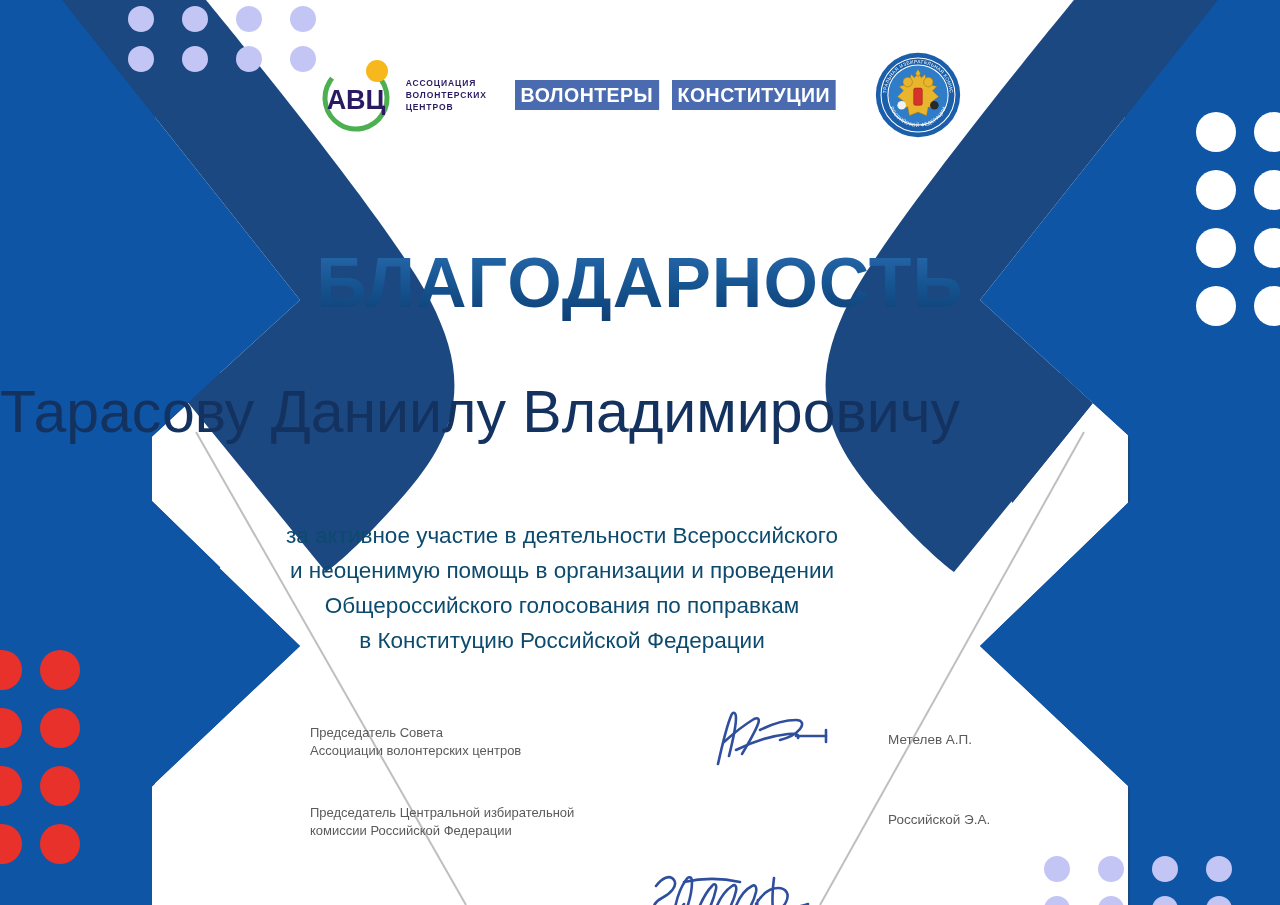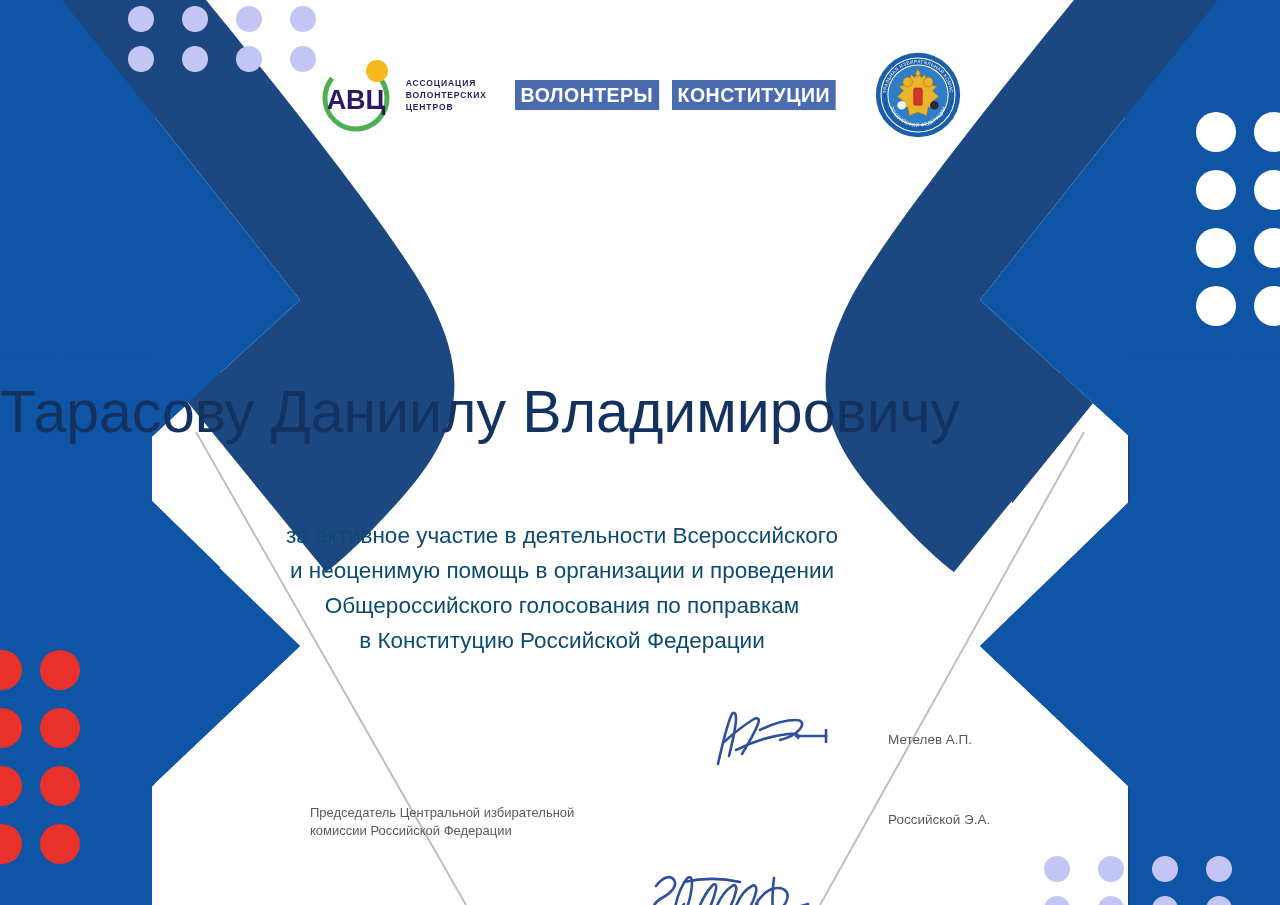--- a/index.html
+++ b/index.html
@@ -413,33 +413,36 @@
         <path id="cikBot" d="M 15,52 A 35,35 0 0 0 85,52" fill="none"></path>
         <text font-family="Liberation Sans, sans-serif" font-size="5.6" fill="#ffffff" letter-spacing="0.4">
           <textPath href="#cikTop" startOffset="50%" text-anchor="middle">ЦЕНТРАЛЬНАЯ ИЗБИРАТЕЛЬНАЯ КОМИССИЯ</textPath>
         </text>
         <text font-family="Liberation Sans, sans-serif" font-size="5.6" fill="#ffffff" letter-spacing="0.4">
           <textPath href="#cikBot" startOffset="50%" text-anchor="middle">РОССИЙСКОЙ ФЕДЕРАЦИИ</textPath>
         </text>
       </svg>
     </div>
 
+    <div id="title">БЛАГОДАРНОСТЬ</div>
 
     <div id="recipient">Тарасову Даниилу Владимировичу</div>
 
     <div id="body-text">
       <span class="bodyline">за активное участие в деятельности Всероссийского</span>
       <span class="bodyline">и неоценимую помощь в организации и проведении</span>
       <span class="bodyline">Общероссийского голосования по поправкам</span>
       <span class="bodyline">в Конституцию Российской Федерации</span>
     </div>
 
     <div id="sign-block">
 
       <div class="sign-row" id="sign-row-1">
+        <div class="sign-role">Председатель Совета
+Ассоциации волонтерских центров</div>
         <svg class="sign-mark" id="sign-mark-1" width="150" height="80" viewBox="0 0 150 80">
           <g fill="none" stroke="#2f4f9e" stroke-width="2.6" stroke-linecap="round" stroke-linejoin="round">
             <path d="M18,62 C22,44 26,26 31,14 C33,9 36,10 36,16 C36,26 32,42 29,54"></path>
             <path d="M24,40 C34,31 44,23 54,17 C58,15 60,17 58,22 C55,30 48,42 42,52"></path>
             <path d="M36,48 C52,40 70,34 88,32 C96,31 100,33 98,36"></path>
             <path d="M60,28 C72,22 84,18 96,18 C102,18 104,22 100,27 C96,32 88,36 80,38"></path>
             <path d="M96,34 L126,34"></path>
             <path d="M126,28 L126,40"></path>
           </g>
         </svg>

